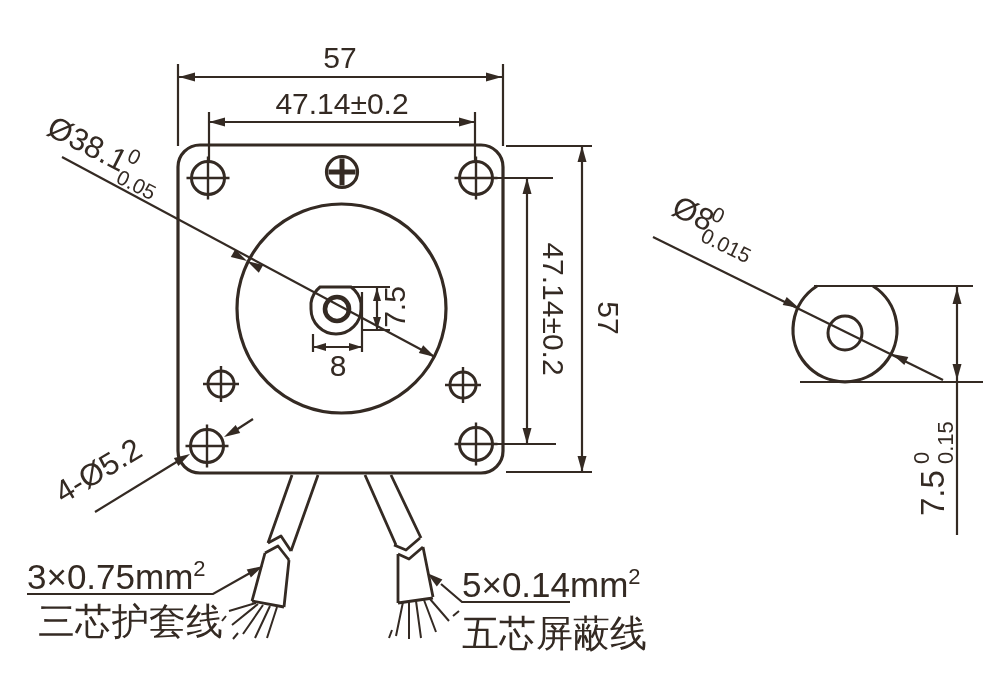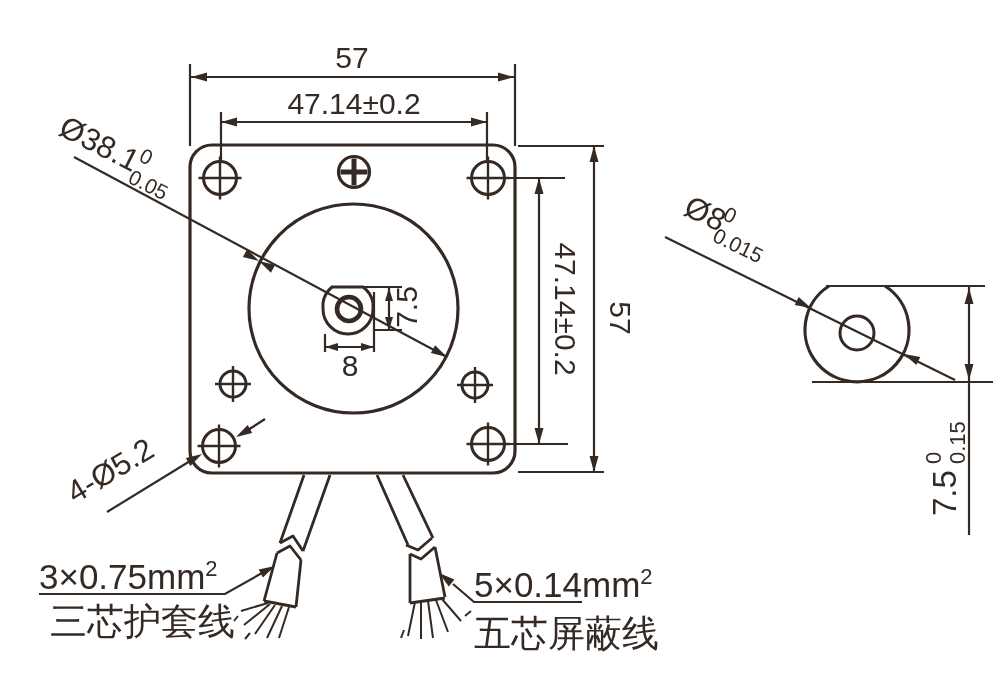--- a/index.html
+++ b/index.html
@@ -1,17 +1,17 @@
 <!DOCTYPE html>
 <html style="--ink: #342a23; --bg: #ffffff;"><head>
 <meta charset="utf-8">
 <style>
   :root { --ink:#342a23; --bg:#ffffff; }
   html,body { margin:0; padding:0; background:var(--bg); }
-  .stage { width:967px; height:675px; position:relative; background:var(--bg);padding-left:12px; }
+  .stage { width:967px; height:675px; position:relative; background:var(--bg); }
   svg { display:block; font-family:"Liberation Sans","DejaVu Sans",sans-serif; }
   .outline   { fill:none; stroke:var(--ink); stroke-width:3.2; }
   .outline2  { fill:none; stroke:var(--ink); stroke-width:3; }
   .bold-line { fill:none; stroke:var(--ink); stroke-width:4.6; }
   .thin      { fill:none; stroke:var(--ink); stroke-width:2.2; }
   .cross     { fill:none; stroke:var(--ink); stroke-width:2.4; }
   .crossbold { fill:none; stroke:var(--ink); stroke-width:5; }
   .cable     { fill:none; stroke:var(--ink); stroke-width:2.8; stroke-linejoin:round; }
   .wire      { fill:none; stroke:var(--ink); stroke-width:2; }
   .arrow     { fill:var(--ink); stroke:none; }

